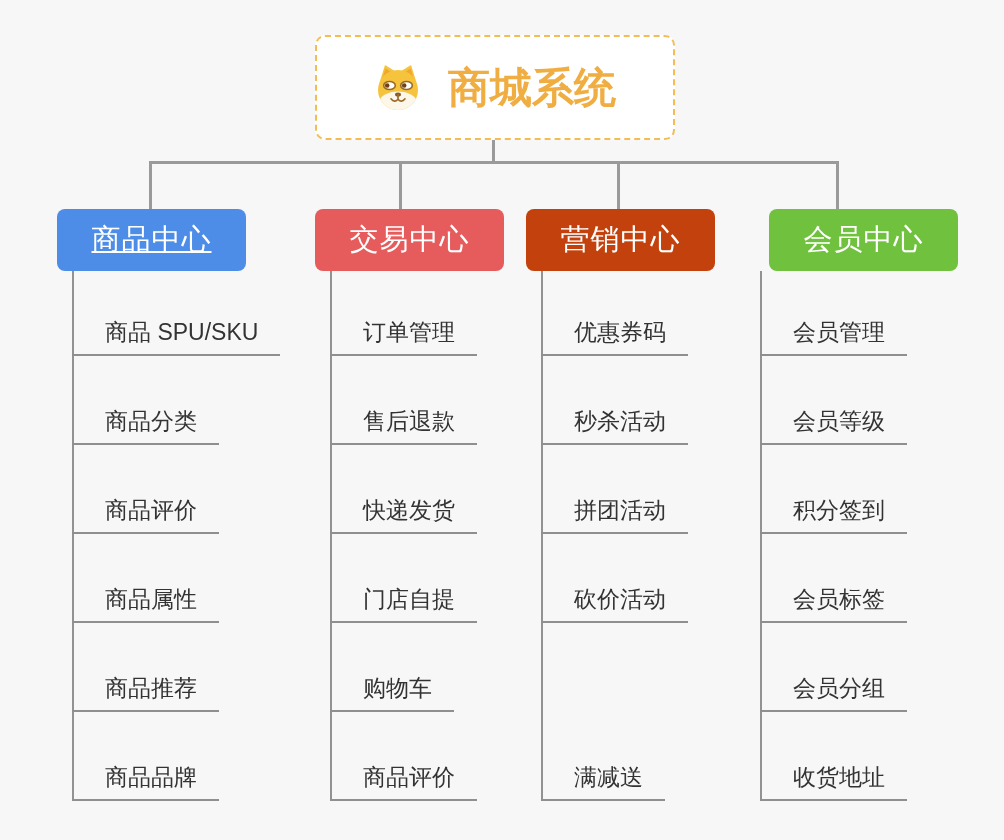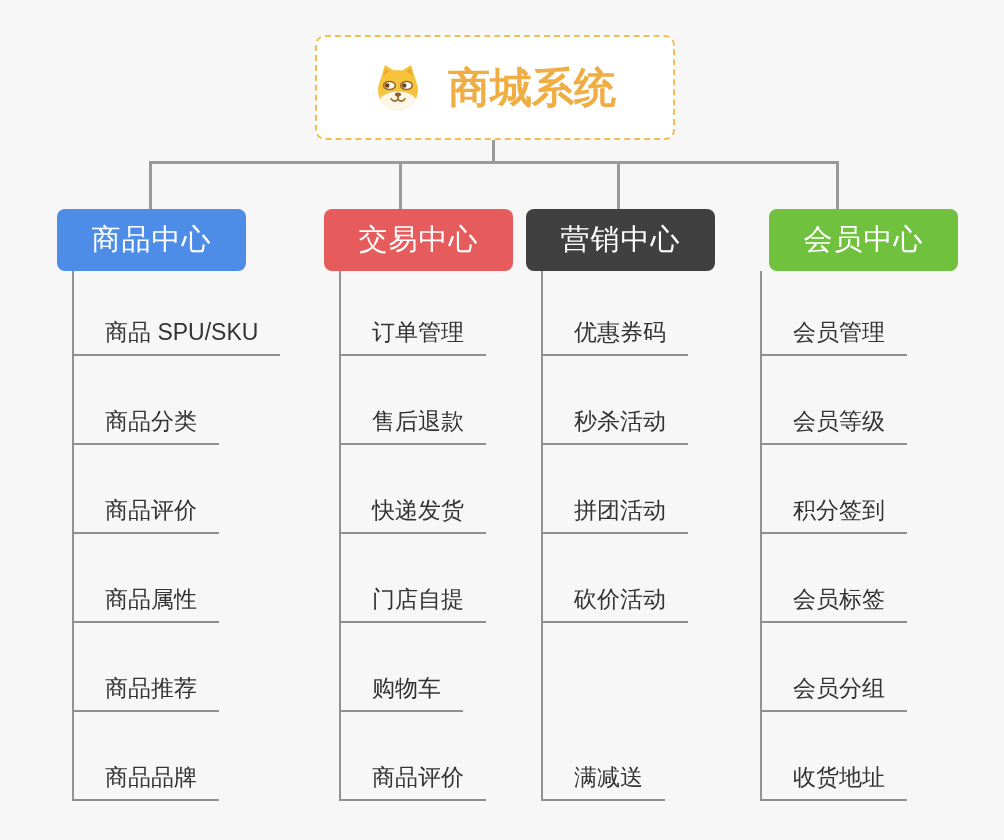--- a/index.html
+++ b/index.html
@@ -40,21 +40,21 @@
   .conn-hbar      { left: 149px; top: 161px; width: 690px; height: 3px; }
   .conn-drop      { top: 161px; width: 3px; height: 48px; }
   .conn-drop-0 { left: 149px; }
   .conn-drop-1 { left: 399px; }
   .conn-drop-2 { left: 617px; }
   .conn-drop-3 { left: 836px; }
 
   
   .branch { position: absolute; top: 209px; width: 189px; }
   .branch-0 { left: 57px; }
-  .branch-1 { left: 324px; }
+  .branch-1 { left: 315px; }
   .branch-2 { left: 526px; }
   .branch-3 { left: 745px; padding-left: 24px; }
 
   .topic-box {
     width: 189px; height: 62px;
     box-sizing: border-box;
     border-radius: 8px;
     display: flex; align-items: center; justify-content: center;
     color: #ffffff;
     font-size: 29px;
@@ -114,21 +114,21 @@
   </div>
 
   <div class="conn conn-root-drop"></div>
   <div class="conn conn-hbar"></div>
   <div class="conn conn-drop conn-drop-0"></div>
   <div class="conn conn-drop conn-drop-1"></div>
   <div class="conn conn-drop conn-drop-2"></div>
   <div class="conn conn-drop conn-drop-3"></div>
 
   <div class="branch branch-0">
-    <div class="topic-box" style="background-color: rgb(77, 141, 232);">
+    <div class="topic-box" style="background-color: rgb(77, 141, 232); text-decoration: underline;">
       <span>商品中心</span>
     </div>
     <div class="trunk"></div>
     <div class="item item-0"><span>商品 SPU/SKU</span></div>
     <div class="item item-1"><span>商品分类</span></div>
     <div class="item item-2"><span>商品评价</span></div>
     <div class="item item-3"><span>商品属性</span></div>
     <div class="item item-4"><span>商品推荐</span></div>
     <div class="item item-5"><span>商品品牌</span></div>
   </div>
@@ -140,21 +140,21 @@
     <div class="trunk"></div>
     <div class="item item-0"><span>订单管理</span></div>
     <div class="item item-1"><span>售后退款</span></div>
     <div class="item item-2"><span>快递发货</span></div>
     <div class="item item-3"><span>门店自提</span></div>
     <div class="item item-4"><span>购物车</span></div>
     <div class="item item-5"><span>商品评价</span></div>
   </div>
 
   <div class="branch branch-2">
-    <div class="topic-box" style="background-color: #404040;">
+    <div class="topic-box" style="background-color: #c2410c;">
       <span>营销中心</span>
     </div>
     <div class="trunk"></div>
     <div class="item item-0"><span>优惠券码</span></div>
     <div class="item item-1"><span>秒杀活动</span></div>
     <div class="item item-2"><span>拼团活动</span></div>
     <div class="item item-3"><span>砍价活动</span></div>
     <div class="item item-5"><span>满减送</span></div>
   </div>
 

